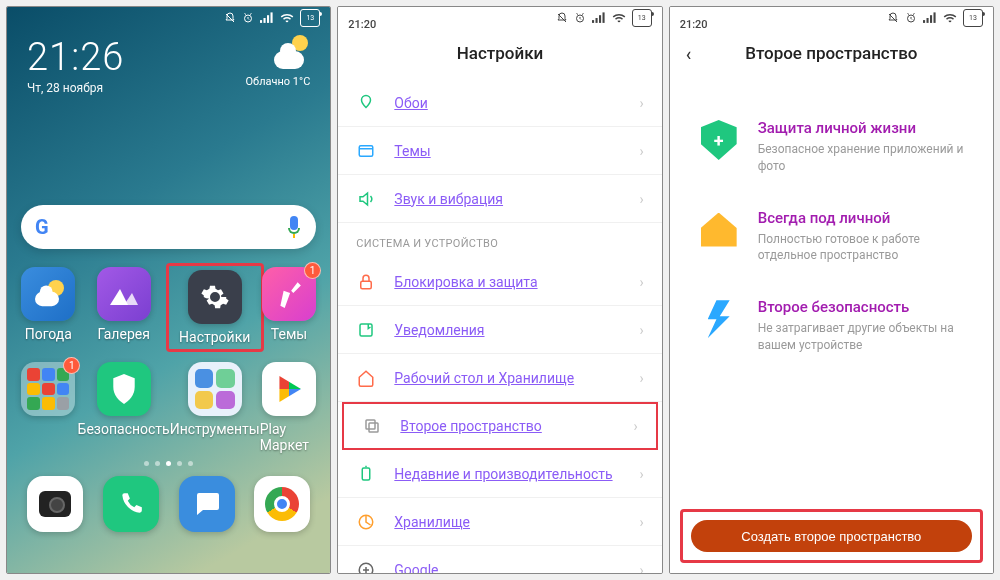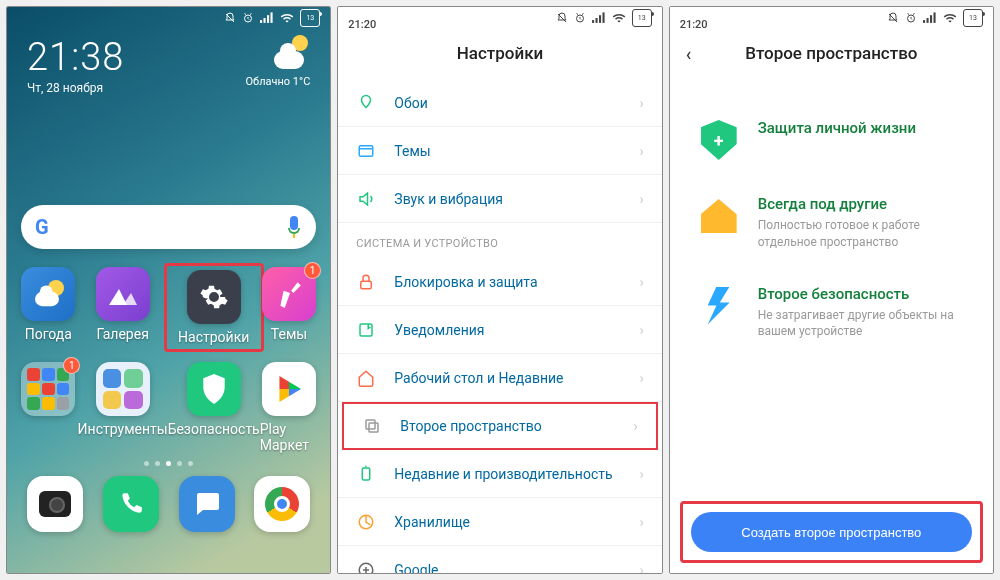--- a/index.html
+++ b/index.html
@@ -106,40 +106,40 @@
   .settings { background:#fff; height:100%; color:#222; }
   .status-dark { color:#444; }
   .title-bar { text-align:center; font-size:17px; font-weight:500; padding:14px 0 16px; position:relative; }
   .back-arrow { position:absolute; left:16px; top:14px; font-size:18px; color:#333; }
   .ss-list { }
   .ss-item {
     display:flex; align-items:center; height:48px; padding:0 18px;
     border-bottom: 0.5px solid #f0f0f0; position:relative;
   }
   .ss-icon { width:20px; height:20px; margin-right:18px; display:flex; align-items:center; justify-content:center; }
-  .ss-label { font-size:14px; color:#0369a1; flex:1; }
+  .ss-label { font-size:14px; color:#8b5cf6; flex:1;text-decoration:underline; }
   .ss-chev { color:#ccc; font-size:14px; }
   .ss-section { font-size:11px; color:#999; padding:14px 18px 8px; letter-spacing:.3px; }
   .row-hl { border:2.5px solid #e63946; margin:0 4px; }
 
   
   .space { background:#fff; height:100%; color:#222; position:relative; }
   .features { padding: 40px 28px 0; }
   .feat { display:flex; gap:18px; margin-bottom:34px; }
   .feat-icon { width:42px; height:42px; flex-shrink:0; display:flex; align-items:center; justify-content:center; }
-  .feat-title { font-size:15px; font-weight:500; color:#15803d; margin-bottom:4px; }
+  .feat-title { font-size:15px; font-weight:500; color:#a21caf; margin-bottom:4px; }
   .feat-desc { font-size:12px; color:#9a9a9a; line-height:1.4; }
   .shield { width:36px;height:40px;background:#1fc77f;clip-path:polygon(50% 0,100% 18%,100% 60%,50% 100%,0 60%,0 18%);position:relative; }
   .shield::after{content:"+";position:absolute;inset:0;display:flex;align-items:center;justify-content:center;color:#fff;font-size:18px;font-weight:700;}
   .house { width:36px;height:34px;background:#ffb92e;position:relative;clip-path:polygon(50% 0,100% 45%,100% 100%,0 100%,0 45%); }
   .bolt { width:22px;height:38px;background:#2aa8ff;clip-path:polygon(40% 0,100% 0,55% 42%,100% 42%,0 100%,40% 50%,0 50%); }
 
   .cta-wrap { position:absolute; bottom:10px; left:10px; right:10px; padding:8px; border:3px solid #e63946; border-radius:4px; }
   .cta-btn {
-    width:100%; height:40px; background:#3b82f6; border:none; border-radius:22px;
+    width:100%; height:32px; background:#c2410c; border:none; border-radius:22px;
     color:#fff; font-size:13px; font-weight:400;
   }
 
   svg { display:block; }
 </style>
 </head>
 <body>
 
 <div class="container">
 
@@ -171,21 +171,21 @@
               <path d="M2 8a16 16 0 0 1 20 0M6 12a10 10 0 0 1 12 0M10 16a4 4 0 0 1 4 0"></path>
             </svg>
       </span>
       <span class="batt">
             <span>13</span>
           </span>
     </div>
 
     <div class="clock-row">
       <div>
-        <div class="clock-time">21:38</div>
+        <div class="clock-time">21:26</div>
         <div class="clock-date">Чт, 28 ноября</div>
       </div>
       <div class="weather">
         <div class="weather-icon">
           <div class="weather-sun"></div>
               <div class="weather-cloud"></div>
         </div>
         <div class="weather-text">Облачно  1°C</div>
       </div>
     </div>
@@ -247,39 +247,39 @@
                 <div style="background:#4285f4"></div>
             <div style="background:#34a853"></div>
                 <div style="background:#fbbc05"></div>
                 <div style="background:#9aa0a6"></div>
           </div>
           <span class="badge">1</span>
         </div>
         <span class="app-label">&nbsp;</span>
       </div>
       <div class="app">
+        <div class="app-icon ic-security">
+          <svg width="26" height="30" viewBox="0 0 24 28" fill="#fff">
+                <path d="M12 0l10 4v8c0 8-5 13-10 16C7 25 2 20 2 12V4z"></path>
+              </svg>
+        </div>
+        <span class="app-label">Безопасность</span>
+      </div>
+      <div class="app">
         <div class="app-icon ic-tools">
           <div class="tools-mini">
             <div style="background:#4a90e2"></div>
                 <div style="background:#6fcf97"></div>
             <div style="background:#f2c94c"></div>
                 <div style="background:#bb6bd9"></div>
           </div>
         </div>
         <span class="app-label">Инструменты</span>
       </div>
       <div class="app">
-        <div class="app-icon ic-security">
-          <svg width="26" height="30" viewBox="0 0 24 28" fill="#fff">
-                <path d="M12 0l10 4v8c0 8-5 13-10 16C7 25 2 20 2 12V4z"></path>
-              </svg>
-        </div>
-        <span class="app-label">Безопасность</span>
-      </div>
-      <div class="app">
         <div class="app-icon ic-play">
           <div class="play-shape"></div>
         </div>
         <span class="app-label">Play Маркет</span>
       </div>
     </div>
 
     <div class="dots">
       <span></span>
           <span></span>
@@ -402,21 +402,21 @@
             </span>
     <span class="ss-label">Уведомления</span>
     <span class="ss-chev">›</span>
   </div>
           <div class="ss-item">
     <span class="ss-icon">
               <svg width="18" height="18" viewBox="0 0 24 24" fill="none" stroke="#ff6b4a" stroke-width="2">
                 <path d="M3 11l9-8 9 8v10a2 2 0 0 1-2 2H5a2 2 0 0 1-2-2z"></path>
               </svg>
             </span>
-    <span class="ss-label">Рабочий стол и Недавние</span>
+    <span class="ss-label">Рабочий стол и Хранилище</span>
     <span class="ss-chev">›</span>
   </div>
           <div class="ss-item row-hl">
     <span class="ss-icon">
               <svg width="18" height="18" viewBox="0 0 24 24" fill="none" stroke="#9a9a9a" stroke-width="2">
                 <rect x="4" y="4" width="12" height="12" rx="1"></rect>
                 <rect x="8" y="8" width="12" height="12" rx="1"></rect>
               </svg>
             </span>
     <span class="ss-label">Второе пространство</span>
@@ -493,28 +493,29 @@
       <span class="back-arrow">‹</span>
       <span>Второе пространство</span>
     </div>
     <div class="features" id="features">
   <div class="feat">
     <div class="feat-icon">
               <div class="shield"></div>
             </div>
     <div>
       <div class="feat-title">Защита личной жизни</div>
+      <div class="feat-desc">Безопасное хранение приложений и фото</div>
     </div>
   </div>
   <div class="feat">
     <div class="feat-icon">
               <div class="house"></div>
             </div>
     <div>
-      <div class="feat-title">Всегда под другие</div>
+      <div class="feat-title">Всегда под личной</div>
       <div class="feat-desc">Полностью готовое к работе отдельное пространство</div>
     </div>
   </div>
   <div class="feat">
     <div class="feat-icon">
               <div class="bolt"></div>
             </div>
     <div>
       <div class="feat-title">Второе безопасность</div>
       <div class="feat-desc">Не затрагивает другие объекты на вашем устройстве</div>

